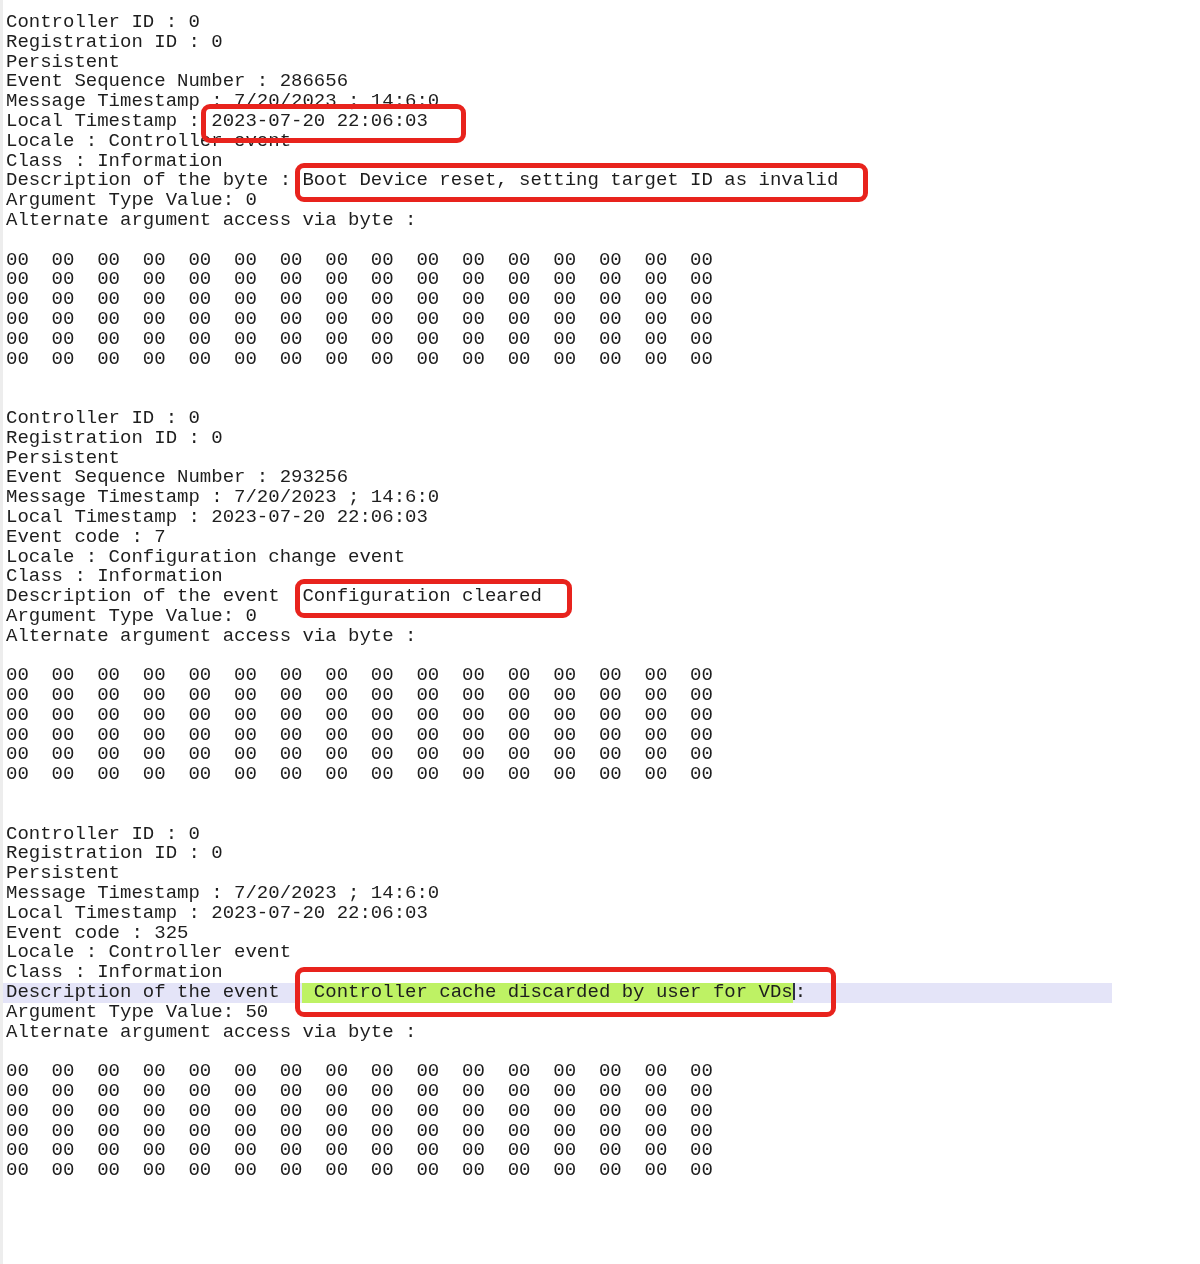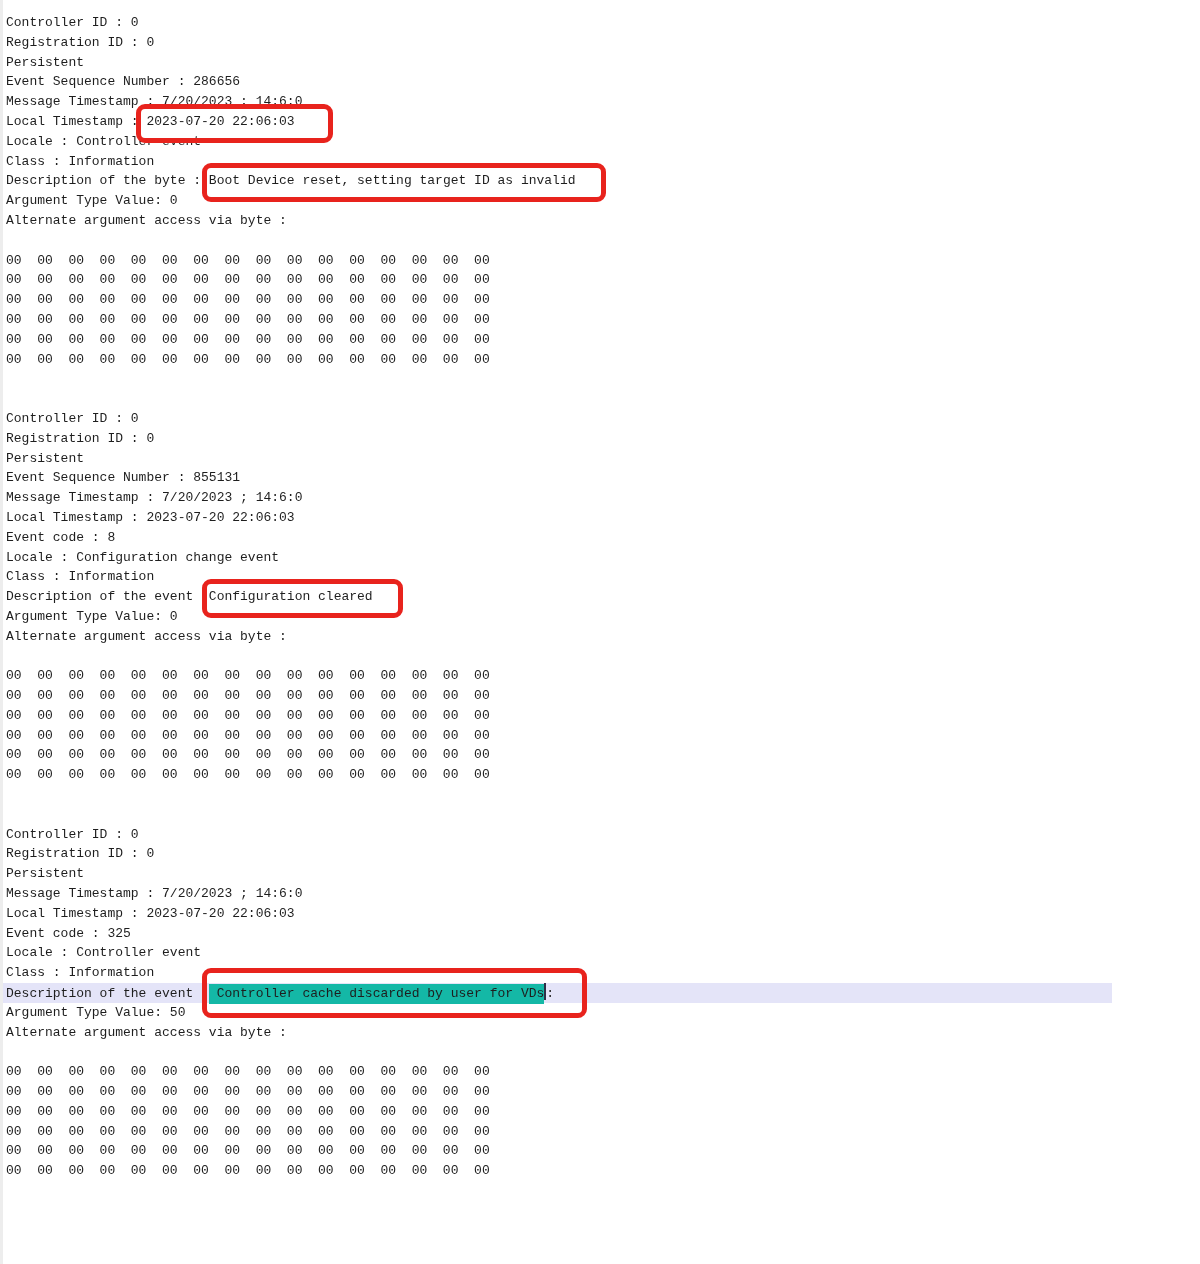--- a/index.html
+++ b/index.html
@@ -6,33 +6,33 @@
   html, body {
     margin: 0; padding: 0;
     width: 1200px; height: 1264px;
     background: #ffffff;
     overflow: hidden;
   }
   #log {
     position: relative;
     padding-top: 13px;
     font-family: "Liberation Mono", monospace;
-    font-size: 13px;
+    font-size: 19px;
     color: #1e1e1e;
     width: 1112px;
   }
   .line {
     height: 19.8px;
     line-height: 19.8px;
     white-space: pre;
     padding-left: 6px;
   }
   .line.hl { background: #e4e4f8; }
   .seg { white-space: pre; }
-  .sel { background: #14b8a6; }
+  .sel { background: #bef264; }
   .redbox {
     position: relative;
     display: inline-block;
     z-index: 5;
     white-space: pre;
     vertical-align: baseline;
   }
   .redbox::before {
     content: "";
     position: absolute;
@@ -77,24 +77,24 @@
     <div class="line">00  00  00  00  00  00  00  00  00  00  00  00  00  00  00  00</div>
     <div class="line">00  00  00  00  00  00  00  00  00  00  00  00  00  00  00  00</div>
     <div class="line">00  00  00  00  00  00  00  00  00  00  00  00  00  00  00  00</div>
     <div class="line">00  00  00  00  00  00  00  00  00  00  00  00  00  00  00  00</div>
     <div class="line">00  00  00  00  00  00  00  00  00  00  00  00  00  00  00  00</div>
     <div class="line">&nbsp;</div>
     <div class="line">&nbsp;</div>
     <div class="line"><span class="seg">Controller ID : 0</span></div>
     <div class="line"><span class="seg">Registration ID : 0</span></div>
     <div class="line"><span class="seg">Persistent</span></div>
-    <div class="line"><span class="seg">Event Sequence Number : 855131</span></div>
+    <div class="line"><span class="seg">Event Sequence Number : 293256</span></div>
     <div class="line"><span class="seg">Message Timestamp : 7/20/2023 ; 14:6:0</span></div>
     <div class="line"><span class="seg">Local Timestamp : 2023-07-20 22:06:03</span></div>
-    <div class="line"><span class="seg">Event code : 8</span></div>
+    <div class="line"><span class="seg">Event code : 7</span></div>
     <div class="line"><span class="seg">Locale : Configuration change event</span></div>
     <div class="line"><span class="seg">Class : Information</span></div>
     <div class="line"><span class="seg">Description of the event  </span><span class="seg redbox box-desc">Configuration cleared</span></div>
     <div class="line"><span class="seg">Argument Type Value: 0</span></div>
     <div class="line"><span class="seg">Alternate argument access via byte :</span></div>
     <div class="line">&nbsp;</div>
     <div class="line">00  00  00  00  00  00  00  00  00  00  00  00  00  00  00  00</div>
     <div class="line">00  00  00  00  00  00  00  00  00  00  00  00  00  00  00  00</div>
     <div class="line">00  00  00  00  00  00  00  00  00  00  00  00  00  00  00  00</div>
     <div class="line">00  00  00  00  00  00  00  00  00  00  00  00  00  00  00  00</div>

